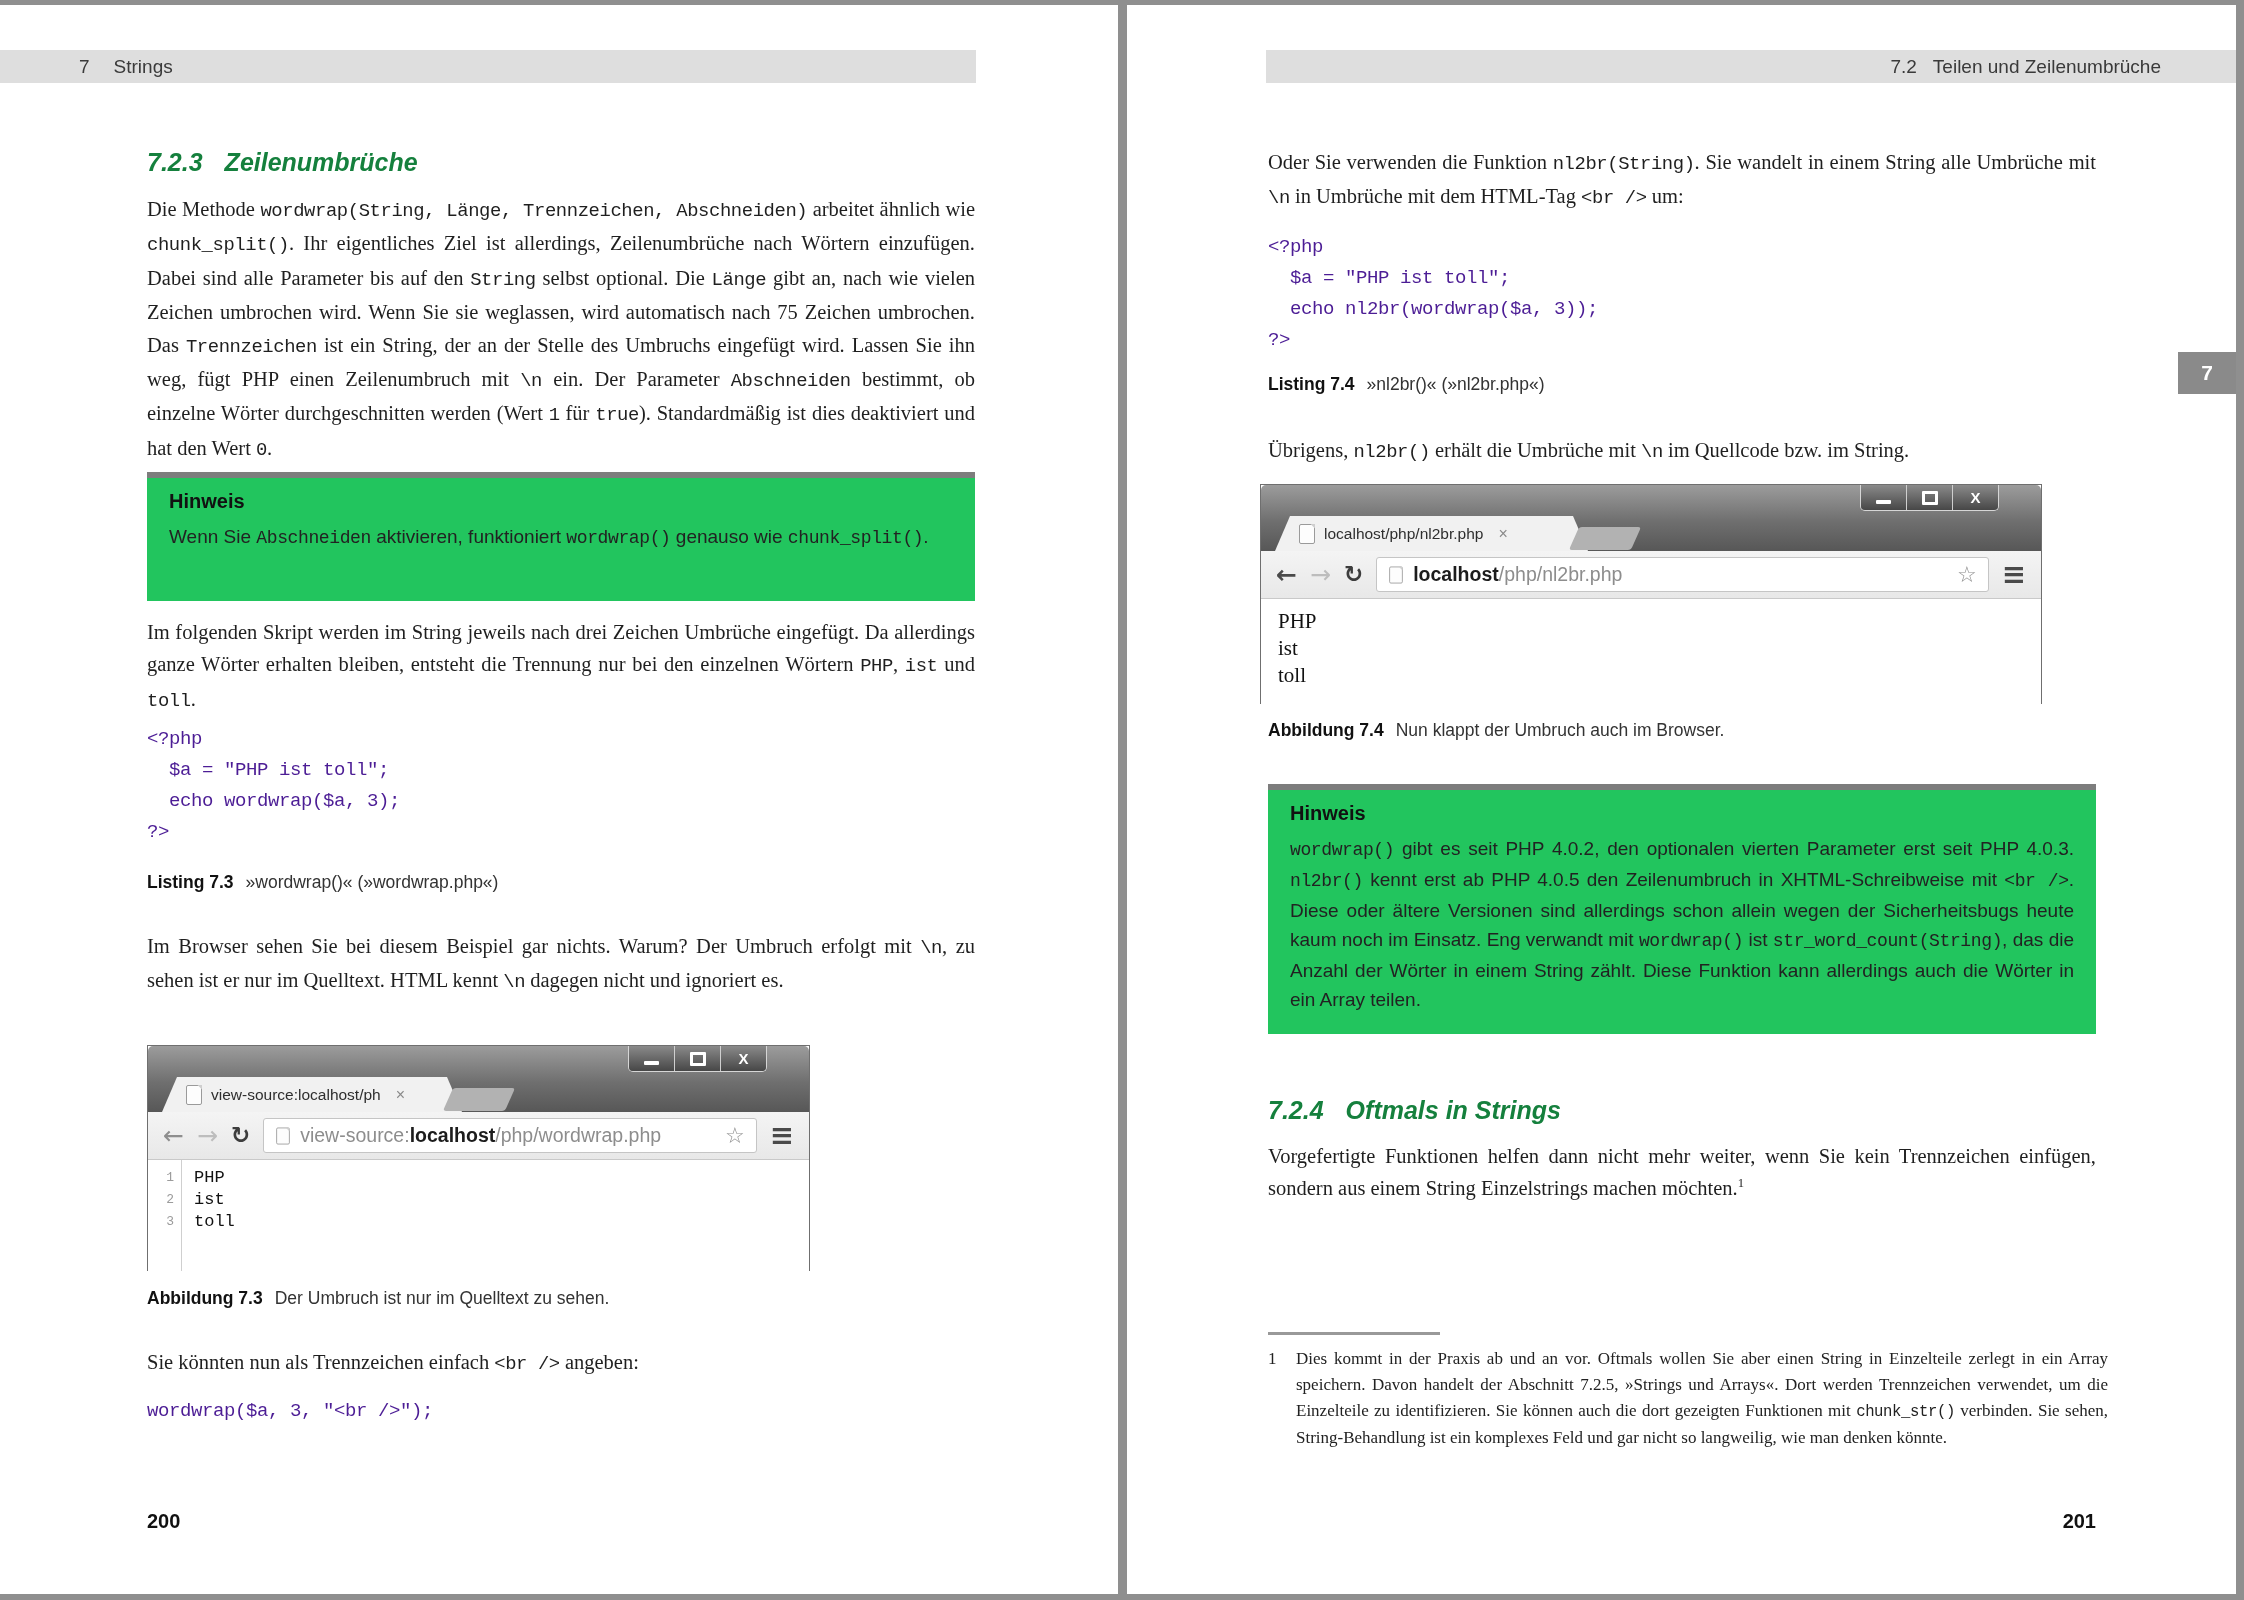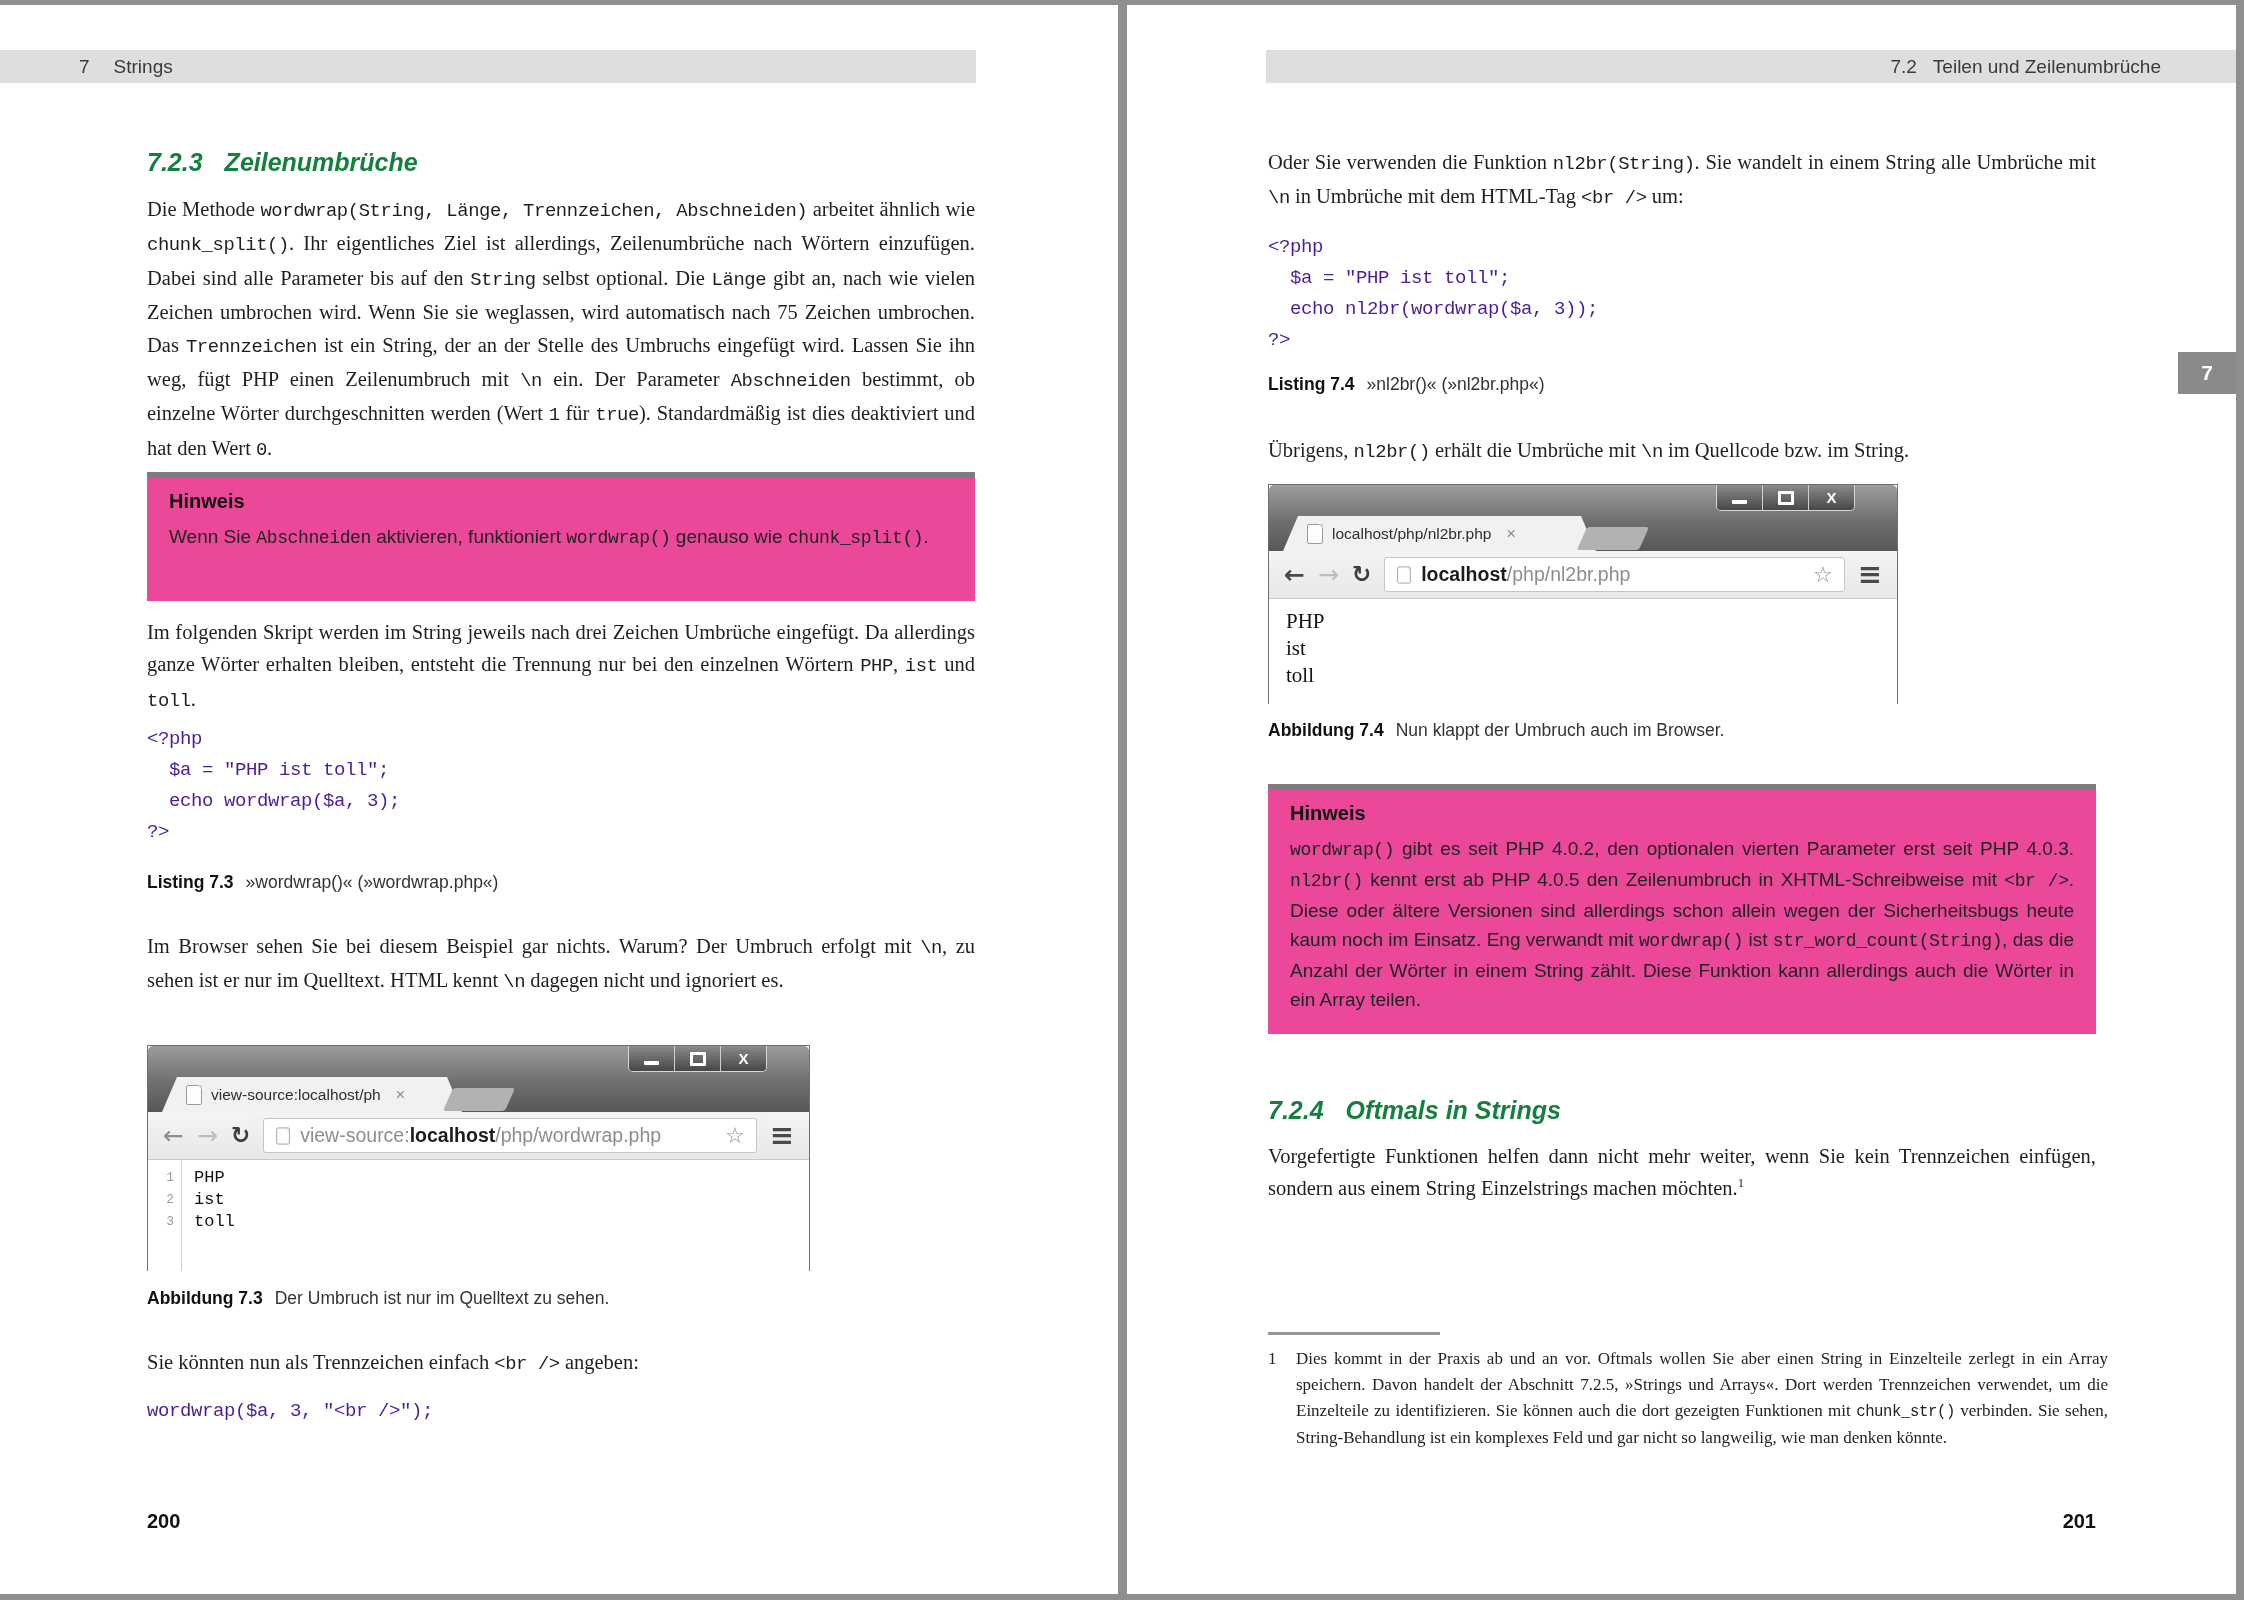--- a/index.html
+++ b/index.html
@@ -29,21 +29,21 @@
   .body{font-size:20.5px;line-height:32.4px;color:#1f1f1f;margin:0;}
   .para{text-align:justify;}
   .seg-c{font-family:"Liberation Mono","DejaVu Sans Mono",monospace;font-size:0.92em;letter-spacing:-0.4px;}
   .seg-sup{vertical-align:super;font-size:0.62em;line-height:0;}
   .sechead{font-family:"Liberation Sans",sans-serif;font-weight:bold;font-size:25px;color:#15803d;margin:0;font-style:italic;}
   .sechead .sh-num{display:inline-block;margin-right:22px;}
   .codeblock{font-family:"Liberation Mono","DejaVu Sans Mono",monospace;font-size:19px;line-height:31px;
              letter-spacing:-0.4px;color:#4c1d95;margin:0;white-space:pre;}
   .caption{font-family:"Liberation Sans",sans-serif;font-size:17.5px;color:#333;}
   .cap-label{font-weight:bold;color:#111;margin-right:12px;}
-  .note{background:#ec4899;border-top:6px solid #7d7d7d;box-sizing:border-box;padding:12px 22px 0 22px;}
+  .note{background:#22c55e;border-top:6px solid #7d7d7d;box-sizing:border-box;padding:12px 22px 0 22px;}
   .note-title{font-family:"Liberation Sans",sans-serif;font-weight:bold;font-size:20px;color:#111;margin-bottom:9px;}
   .note-body{font-family:"Liberation Sans",sans-serif;font-size:19px;line-height:29px;color:#222;}
   .note-body .seg-c{font-size:0.95em;}
   .pagenum{position:absolute;top:1510px;font-family:"Liberation Sans",sans-serif;font-weight:bold;
            font-size:20px;color:#111;}
   .chapter-tab{position:absolute;left:1051px;top:352px;width:58px;height:42px;background:#8a8a8a;
                display:flex;align-items:center;justify-content:center;font-family:"Liberation Sans",sans-serif;
                font-weight:bold;font-size:21px;color:#fff;}
   .fn-rule{position:absolute;left:141px;top:1332px;width:172px;height:3px;background:#999;}
   .footnote{position:absolute;left:141px;top:1346px;width:840px;font-size:17px;line-height:25.8px;
@@ -199,21 +199,21 @@
 ?&gt;</pre>
 
     <div class="blk col-r caption" style="top:374px">
       <span class="cap-label">Listing 7.4</span><span class="cap-text">»nl2br()« (»nl2br.php«)</span>
     </div>
 
     <div class="chapter-tab">7</div>
 
     <p class="blk col-r body" style="top:434px"><span>Übrigens, </span><span class="seg-c">nl2br()</span><span> erhält die Umbrüche mit </span><span class="seg-c">\n</span><span> im Quellcode bzw. im String.</span></p>
 
-    <div class="bwin" style="left:141px;top:484px;width:630px;height:220px">
+    <div class="bwin" style="left:133px;top:484px;width:782px;height:220px">
       <div class="bw-title">
         <div class="bw-controls">
           <span class="wc wc-min"></span>
           <span class="wc wc-max"></span>
           <span class="wc wc-close"></span>
         </div>
         <div class="bw-tab" style="width:265px">
           <span class="doc-icon"></span>
           <span class="bw-tab-label">localhost/php/nl2br.php</span>
           <span class="bw-tab-close">×</span>

